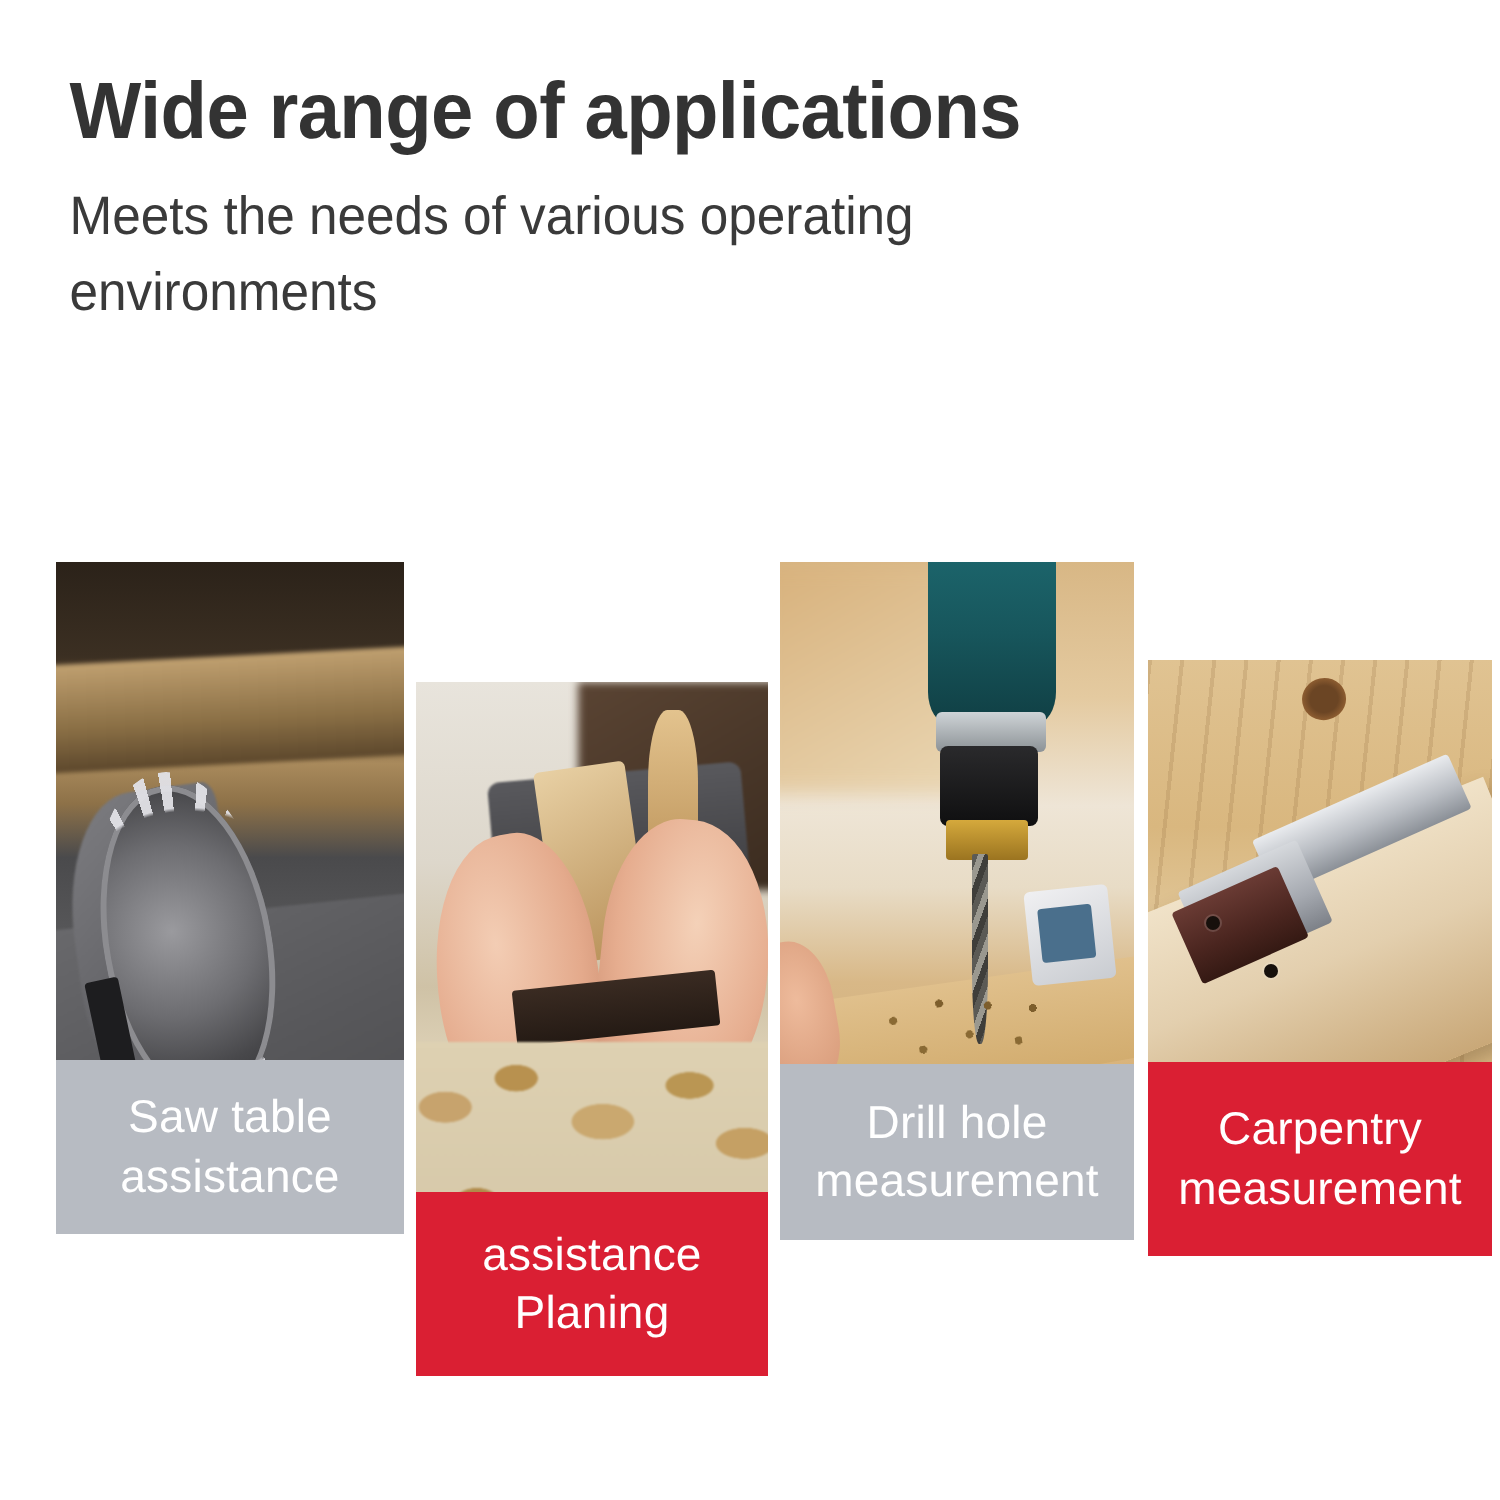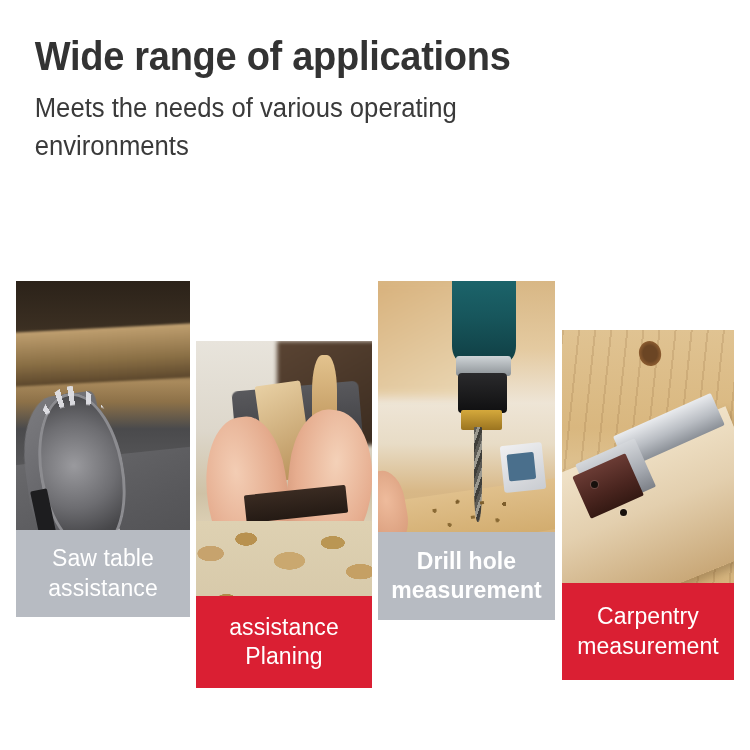--- a/index.html
+++ b/index.html
@@ -54,20 +54,21 @@
     left: 0;
     top: 0;
     width: 750px;
     height: 750px;
   }
 
   .card {
     position: absolute;
     overflow: hidden;
     background: #404040;
+    margin-left: 12px;
   }
 
   .card-photo {
     position: absolute;
     left: 0;
     top: 0;
     width: 100%;
     height: 100%;
   }
 
@@ -402,27 +403,27 @@
         <div class="drill-board2"></div>
         <div class="drill-phone"></div>
         <div class="drill-body"></div>
         <div class="drill-collar"></div>
         <div class="drill-chuck"></div>
         <div class="drill-gold"></div>
         <div class="drill-bit"></div>
         <div class="drill-dust"></div>
         <div class="drill-hand"></div>
       </div>
-      <div class="caption grey" style="height:88px;font-weight:bold;">
+      <div class="caption grey" style="height:88px;">
         <span class="line">Drill hole</span>
         <span class="line">measurement</span>
       </div>
     </div>
 
-    <div class="card" style="left:562px; top:330px; width:172px; height:350px;">
+    <div class="card" style="left:562px; top:330px; width:172px; height:298px;">
       <div class="card-photo">
         <div class="carp-bg"></div>
         <div class="carp-knot"></div>
         <div class="carp-board"></div>
         <div class="carp-blade"></div>
         <div class="carp-stock"></div>
         <div class="carp-handle"></div>
         <div class="carp-hole h1"></div>
         <div class="carp-hole h2"></div>
         <div class="carp-chips"></div>

